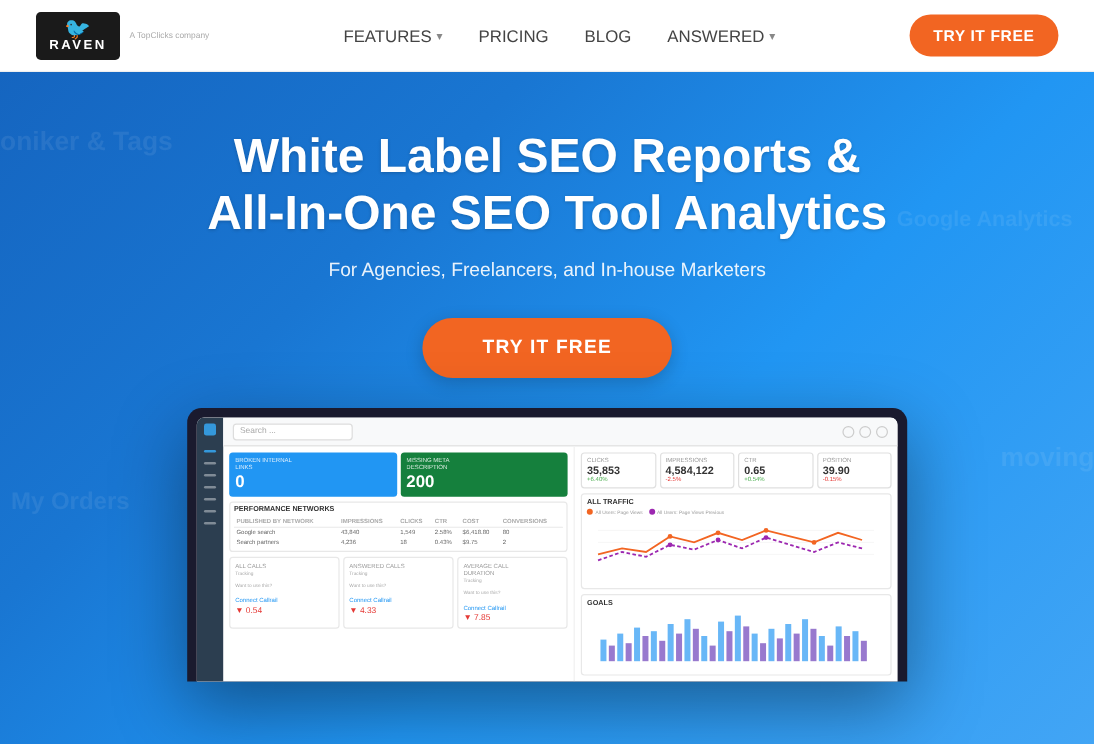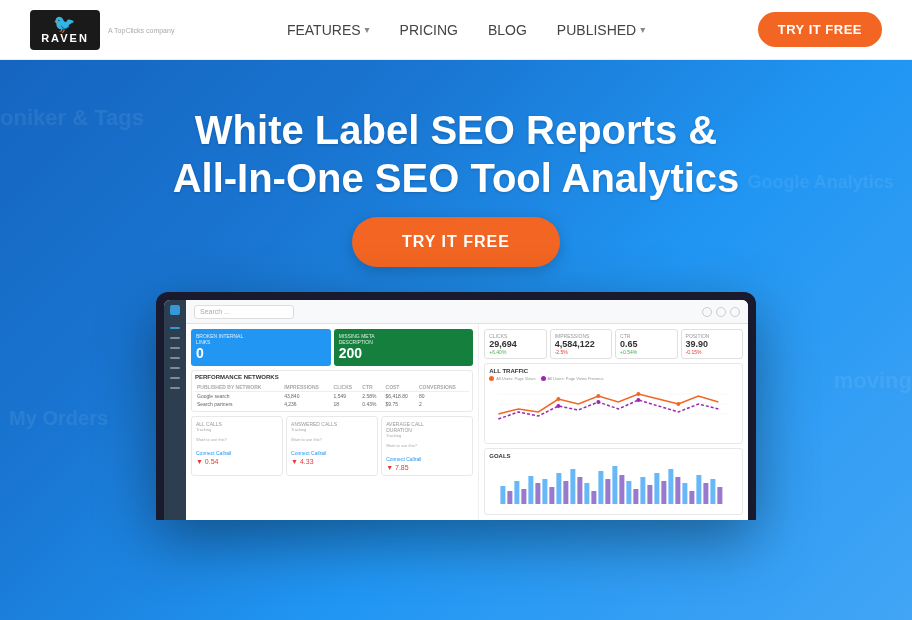--- a/index.html
+++ b/index.html
@@ -439,21 +439,21 @@
         <span>PRICING</span>
       </a>
     </li>
     <li>
       <a href="#">
         <span>BLOG</span>
       </a>
     </li>
     <li>
       <a href="#">
-        <span>PUBLISHED</span>
+        <span>ANSWERED</span>
         <span class="chevron">▾</span>
       </a>
     </li>
   </ul>
 
   <button class="btn-try">TRY IT FREE</button>
 </nav>
 
 <div class="hero">
 
@@ -463,20 +463,21 @@
     <span class="bg-word" style="top:55%;right:0%;font-size:22px">moving</span>
     <span class="bg-word" style="top:62%;left:1%;font-size:20px">My Orders</span>
     <span class="bg-word" style="top:5%;right:5%;font-size:16px;opacity:0.05">SEO Reports</span>
   </div>
 
   <div class="hero-content">
     <h1 class="hero-title">
       <span>White Label SEO Reports &amp;</span><br>
       <span>All-In-One SEO Tool Analytics</span>
     </h1>
+    <p class="hero-subtitle">For Agencies, Freelancers, and In-house Marketers</p>
     <button class="btn-hero-try">TRY IT FREE</button>
   </div>
 
   <div class="laptop-wrapper">
     <div class="laptop-frame">
       <div class="laptop-screen">
         <div class="dash">
 
           <div class="dash-sidebar">
             <div style="width:10px;height:10px;background:#3498db;border-radius:2px;margin-bottom:4px;"></div>
@@ -574,21 +575,21 @@
                     <div class="bc-value">▼ 7.85</div>
                   </div>
                 </div>
               </div>
 
               <div class="dash-right">
 
                 <div class="stats-row">
                   <div class="stat-box">
                     <div class="stat-label">CLICKS</div>
-                    <div class="stat-value">29,694</div>
+                    <div class="stat-value">35,853</div>
                     <div class="stat-prev green">+6.40%</div>
                   </div>
                   <div class="stat-box">
                     <div class="stat-label">IMPRESSIONS</div>
                     <div class="stat-value">4,584,122</div>
                     <div class="stat-prev">-2.5%</div>
                   </div>
                   <div class="stat-box">
                     <div class="stat-label">CTR</div>
                     <div class="stat-value">0.65</div>

